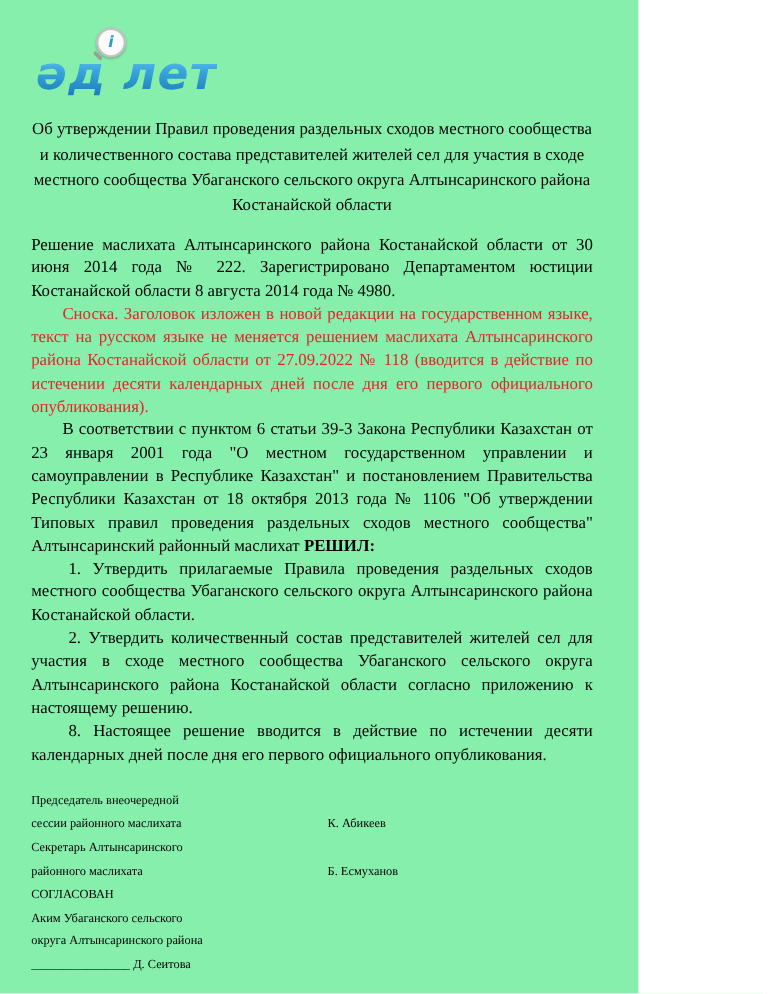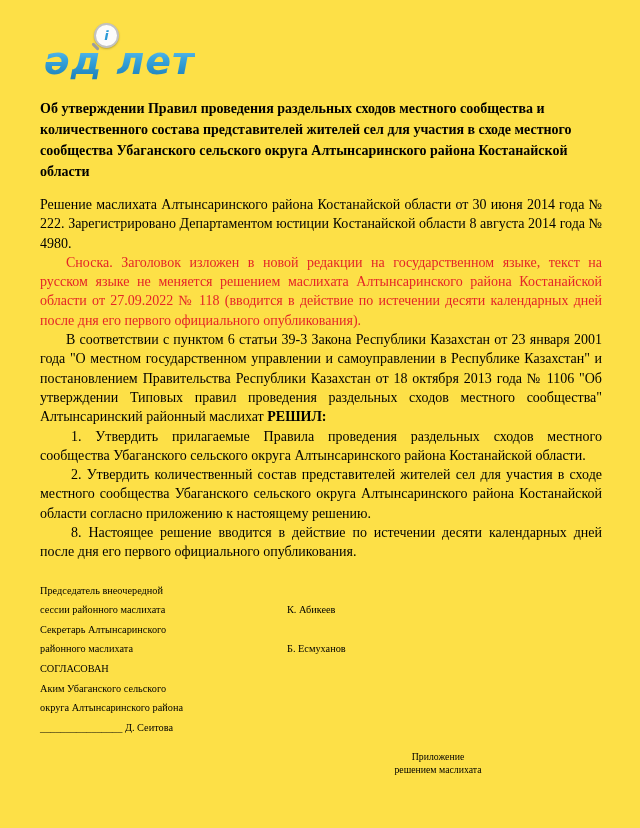--- a/index.html
+++ b/index.html
@@ -1,22 +1,22 @@
 <!DOCTYPE html>
 <html><head>
 <meta charset="utf-8">
 <style>
   html, body { margin: 0; padding: 0; background: #ffffff; }
   .page {
     position: relative;
-    width: 640px;
+    width: 532px;
     height: 828px;
     box-sizing: border-box;
-    background: #fde047;
-    padding: 34px 38px 0 40px;
+    background: #86efac;
+    padding: 34px 38px 0 26px;
     font-family: "Liberation Serif", serif;
     color: #000000;
     overflow: hidden;
   }
 
   
   .logo { height: 54px; margin: 2px 0 6px 4px; }
   .logo-text {
     display: inline-block;
     font-family: "DejaVu Sans", sans-serif;
@@ -63,24 +63,24 @@
     font-weight: 700;
     font-size: 13px;
     color: #2a9ad6;
     -webkit-text-fill-color: #2a9ad6;
     line-height: 1;
   }
 
   
   .title {
     font-size: 14px;
-    font-weight: bold;
+    font-weight: normal;
     line-height: 21px;
     margin: 8px 0 13px 0;
-    text-align: left;
+    text-align: center;
   }
   .para {
     margin: 0;
     font-size: 14px;
     line-height: 19.3px;
     text-align: justify;
     text-indent: 26px;
   }
   .meta { text-indent: 0; }
   .footnote { color: #e42528; }

